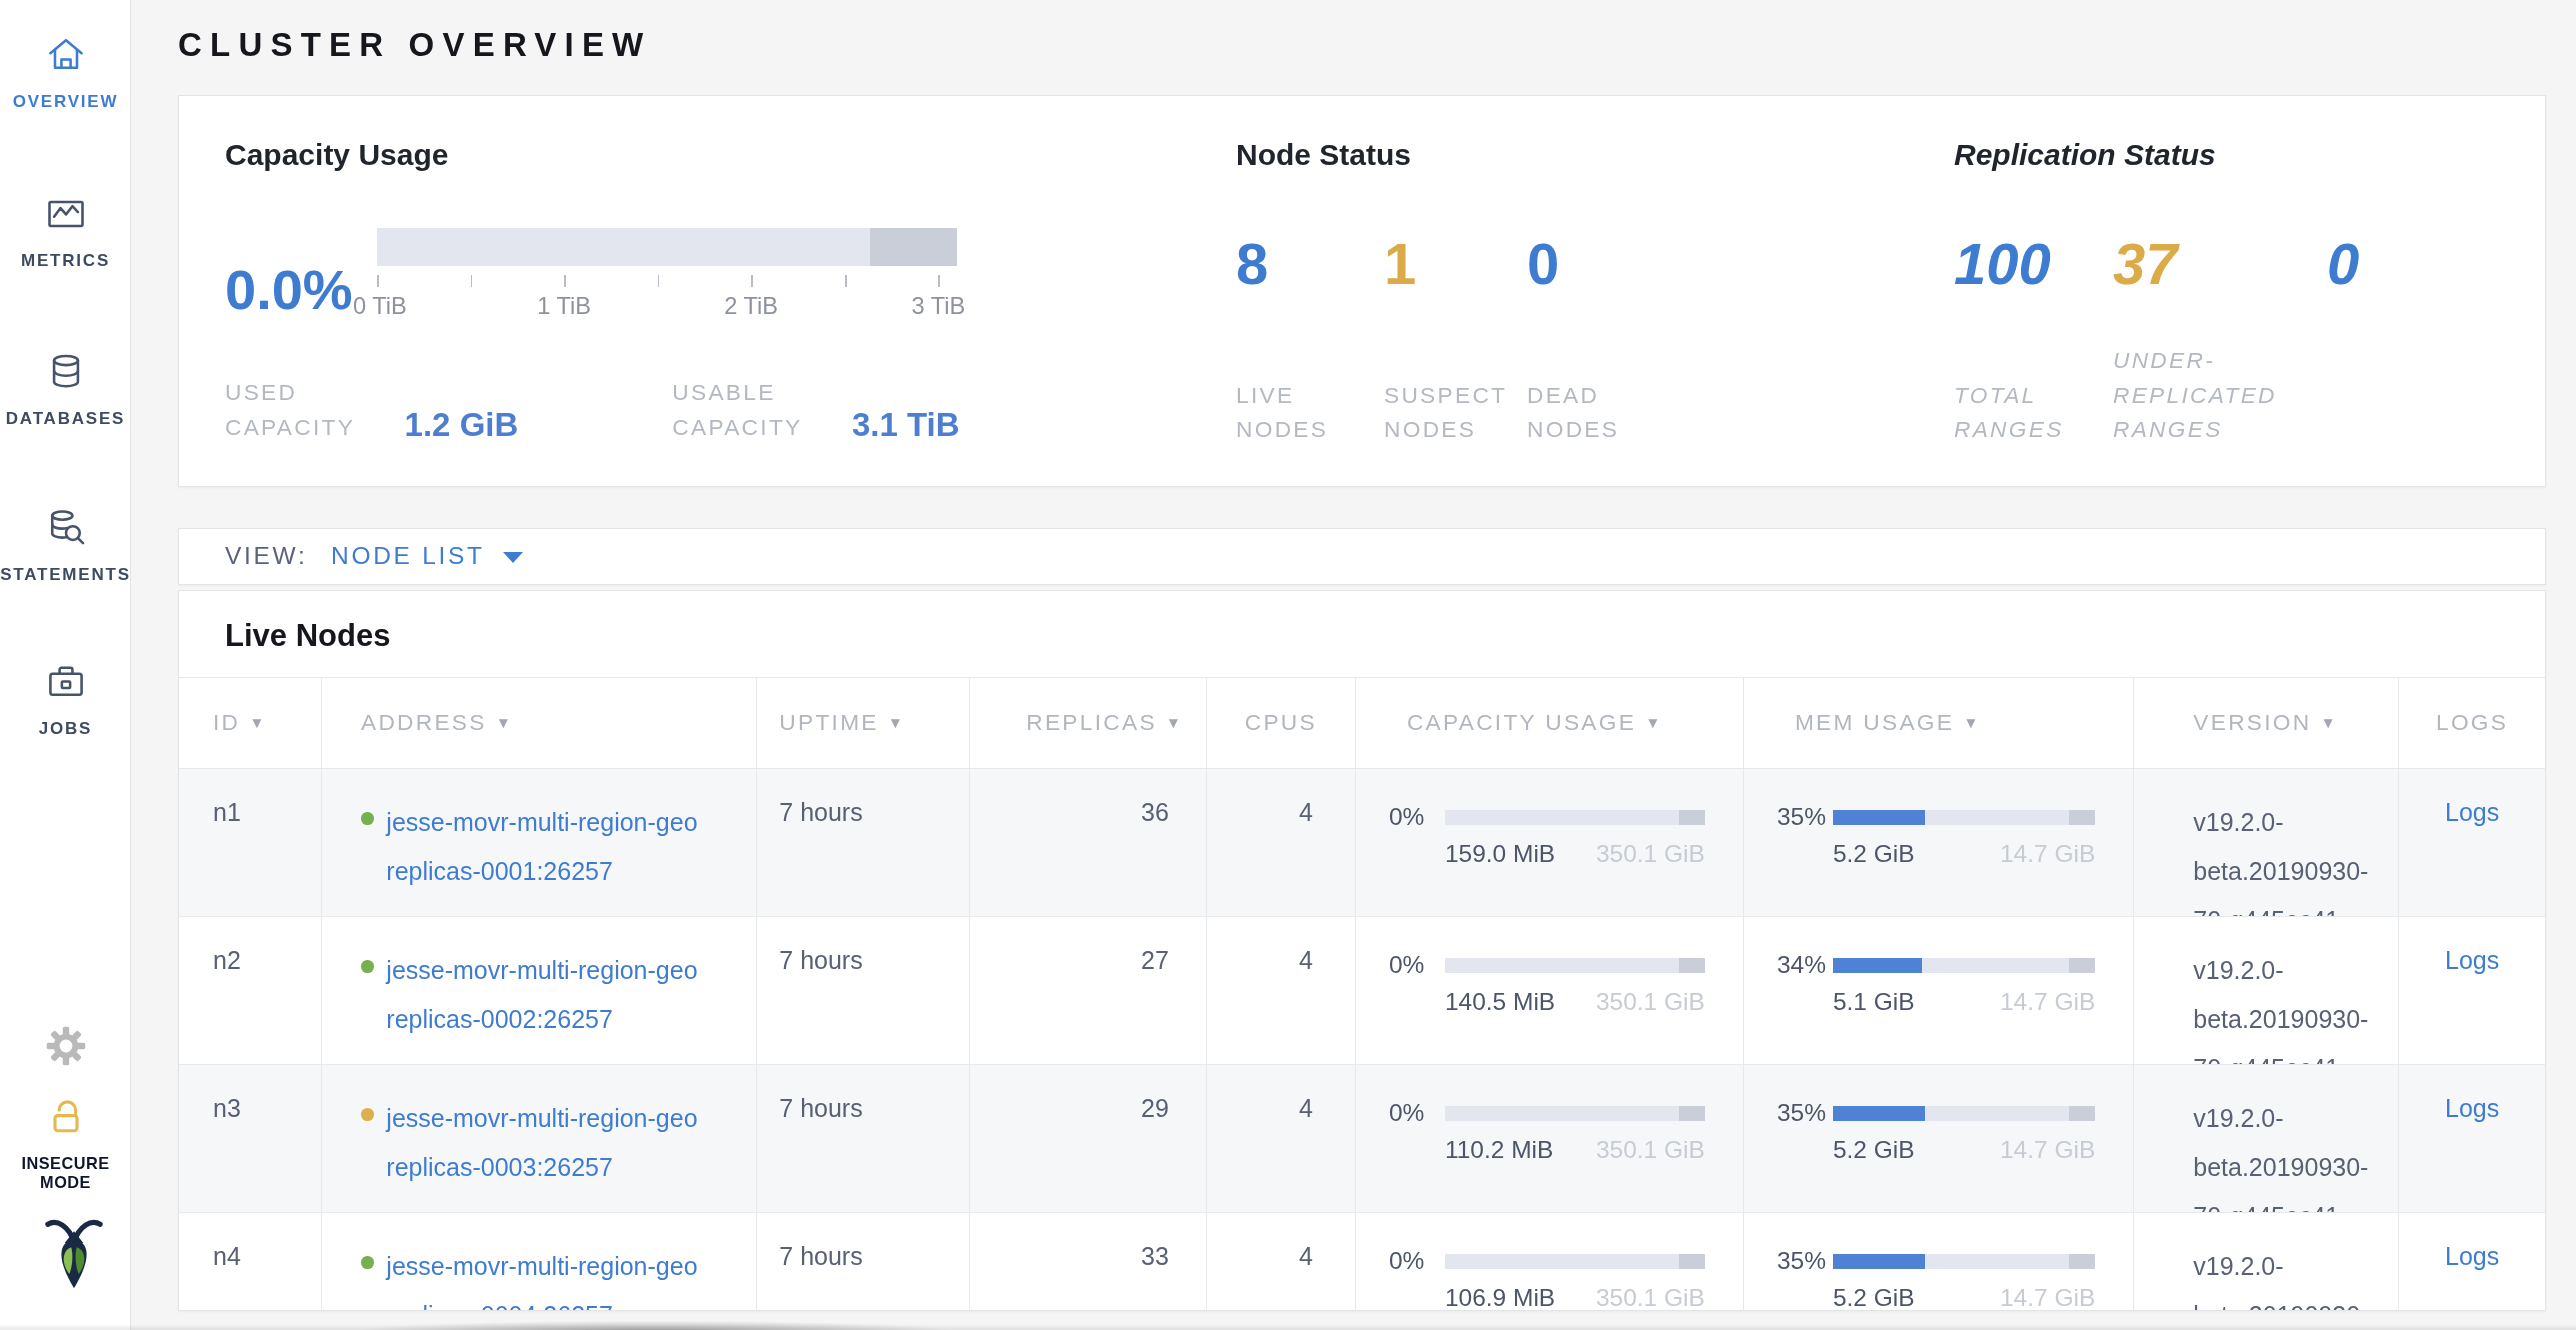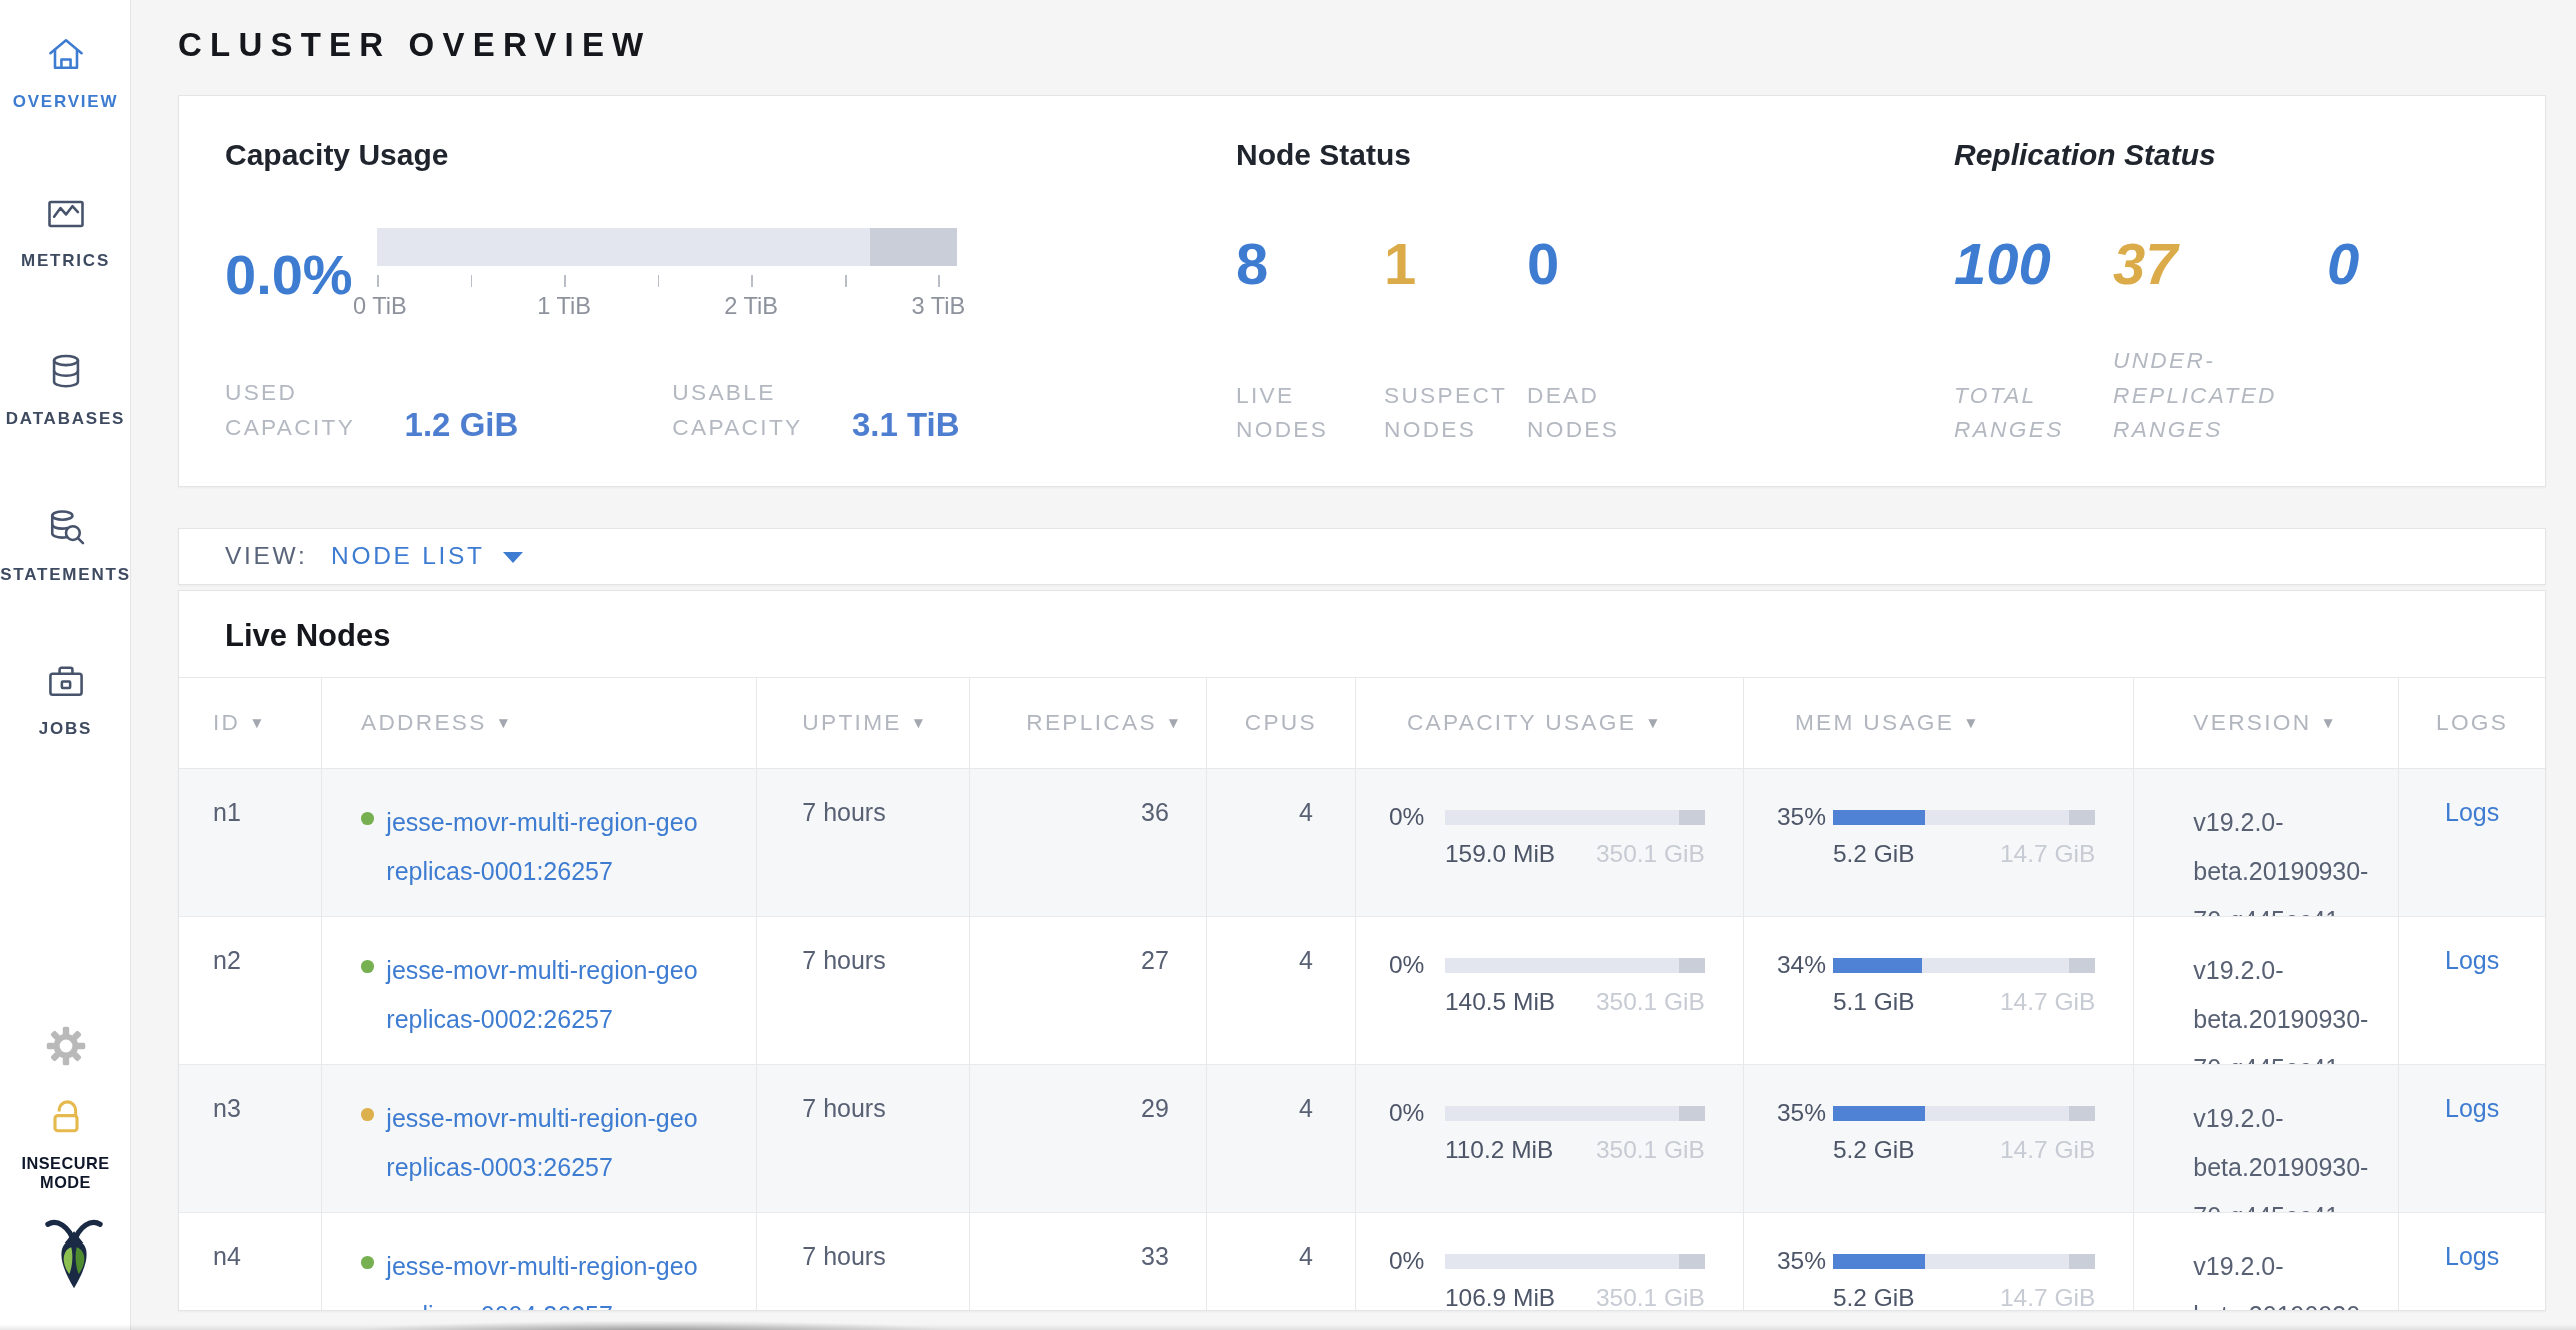--- a/index.html
+++ b/index.html
@@ -55,21 +55,21 @@
   }
 
   
   .summary { margin-top:31px; height:392px; display:flex; padding:42px 36px 40px 46px; }
   .sec-title { font-size:30px; font-weight:bold; color:#1f242d; }
   .sec { display:flex; flex-direction:column; height:100%; }
   .sec-capacity { width:1011px; }
   .sec-nodes    { width:718px; }
   .sec-repl     { flex:1;font-style:italic; }
 
-  .cap-row { display:flex; align-items:center; margin-top:56px; }
+  .cap-row { display:flex; align-items:flex-end; margin-top:56px; }
   .cap-pct { font-size:56px; font-weight:bold; color:#3e7cd1; width:152px; flex:none; }
   .barwrap { position:relative; width:580px; height:94px; }
   .bigbar { position:relative; height:38px; background:#e3e6ee; overflow:hidden; }
   .bigbar .dark { position:absolute; right:0; top:0; bottom:0; width:15%; background:#c9ced8; }
   .bigbar .fill { position:absolute; left:0; top:0; bottom:0; background:#4f81d4; }
   .tick { position:absolute; top:47px; width:1.8px; height:12.7px; background:#b9bdc6; }
   .tk0{left:0%;} .tk1{left:16.13%;} .tk2{left:32.26%;} .tk3{left:48.39%;}
   .tk4{left:64.52%;} .tk5{left:80.65%;} .tk6{left:96.77%;}
   .ticklbl {
     position:absolute; top:65px; transform:translateX(-50%);
@@ -121,21 +121,21 @@
     color:#b2b6be; white-space:nowrap; overflow:hidden;
   }
   .sort-arrow { font-size:15.4px; color:#a3a7af; margin-left:9px; }
   .row { display:flex; height:148px; border-bottom:0.9px solid #e9eaec; }
   .row.alt { background:#f6f7f8; }
   .cell { overflow:hidden; }
   .th + .th, .cell + .cell { border-left:0.9px solid #e7e8ea; }
 
   .c-id   { width:6.0%;  padding-left:34px; }
   .c-addr { width:18.4%; padding-left:39px; padding-right:27px; }
-  .c-up   { width:9.0%;  padding-left:45px; }
+  .c-up   { width:9.0%;  padding-left:22px; }
   .c-rep  { width:10.0%; }
   .c-cpu  { width:6.3%;  }
   .c-cap  { width:16.4%; }
   .c-mem  { width:16.5%; }
   .c-ver  { width:11.2%; padding-left:59px; padding-right:18px; }
   .c-logs { width:6.2%;  }
   .th.c-rep { padding-left:56px; }
   .th.c-cpu { justify-content:center; padding:0; }
   .th.c-cap, .th.c-mem { padding-left:51px; }
   .th.c-logs { justify-content:center; padding:0; }

